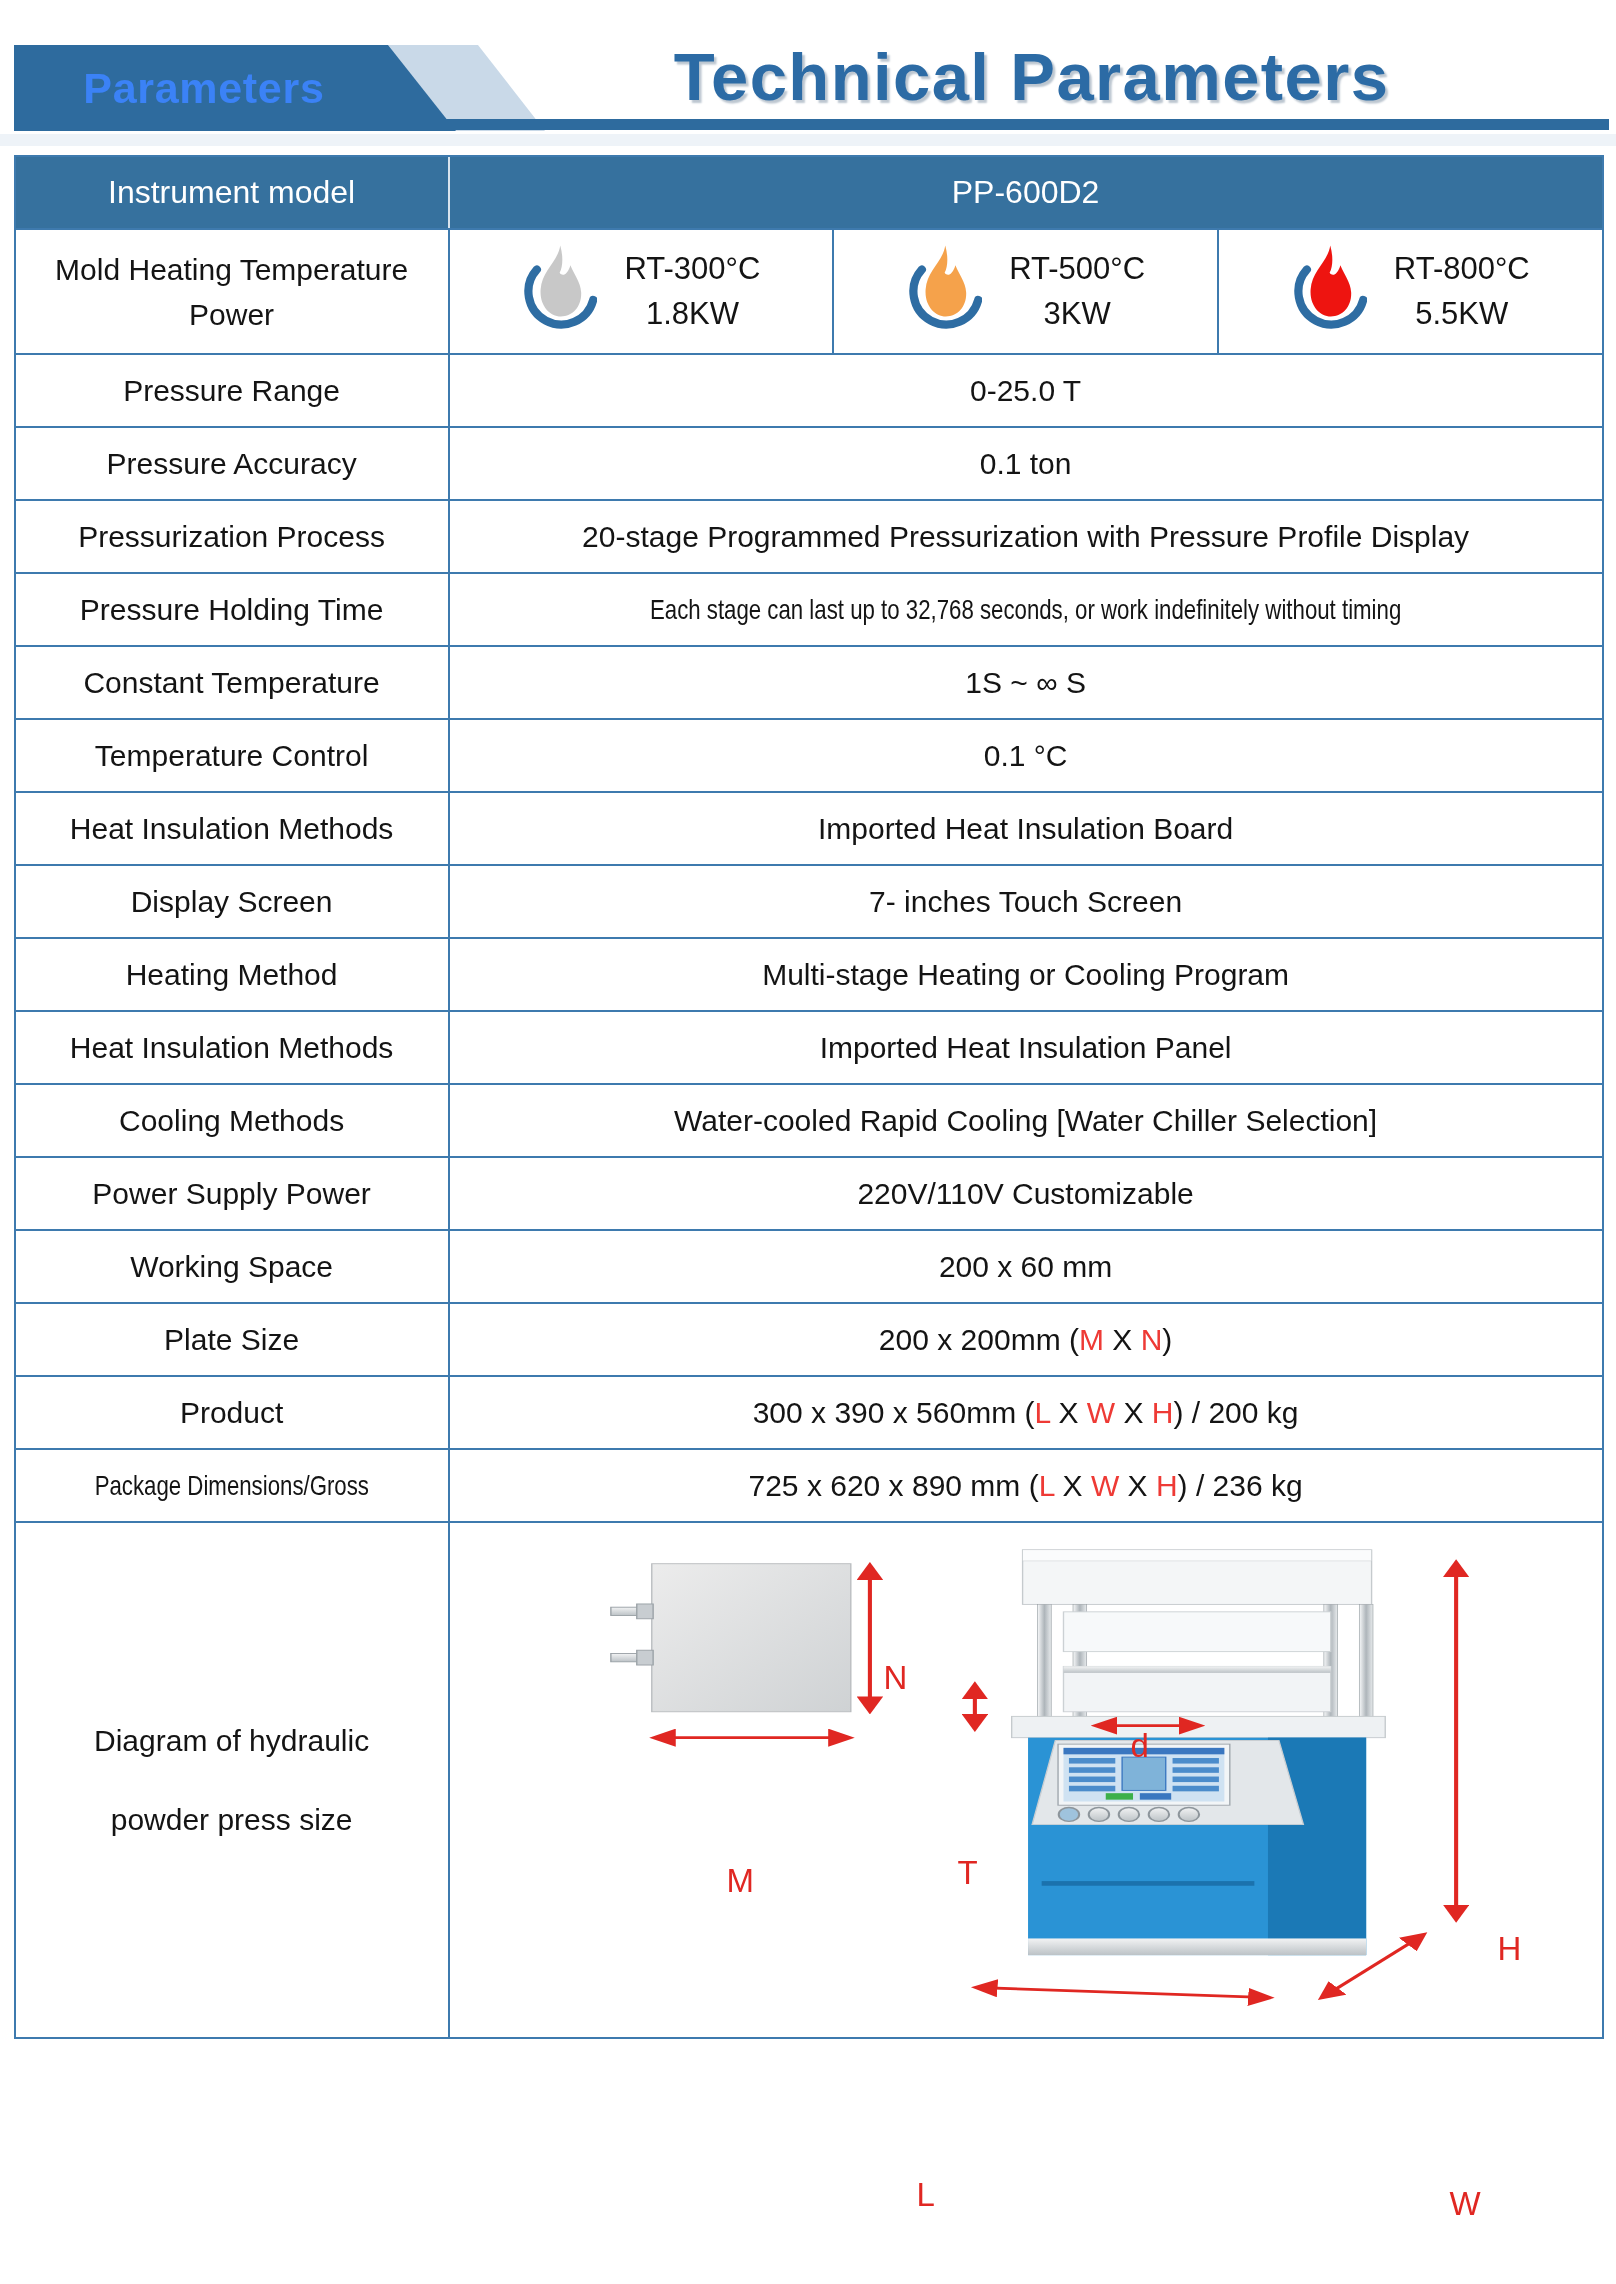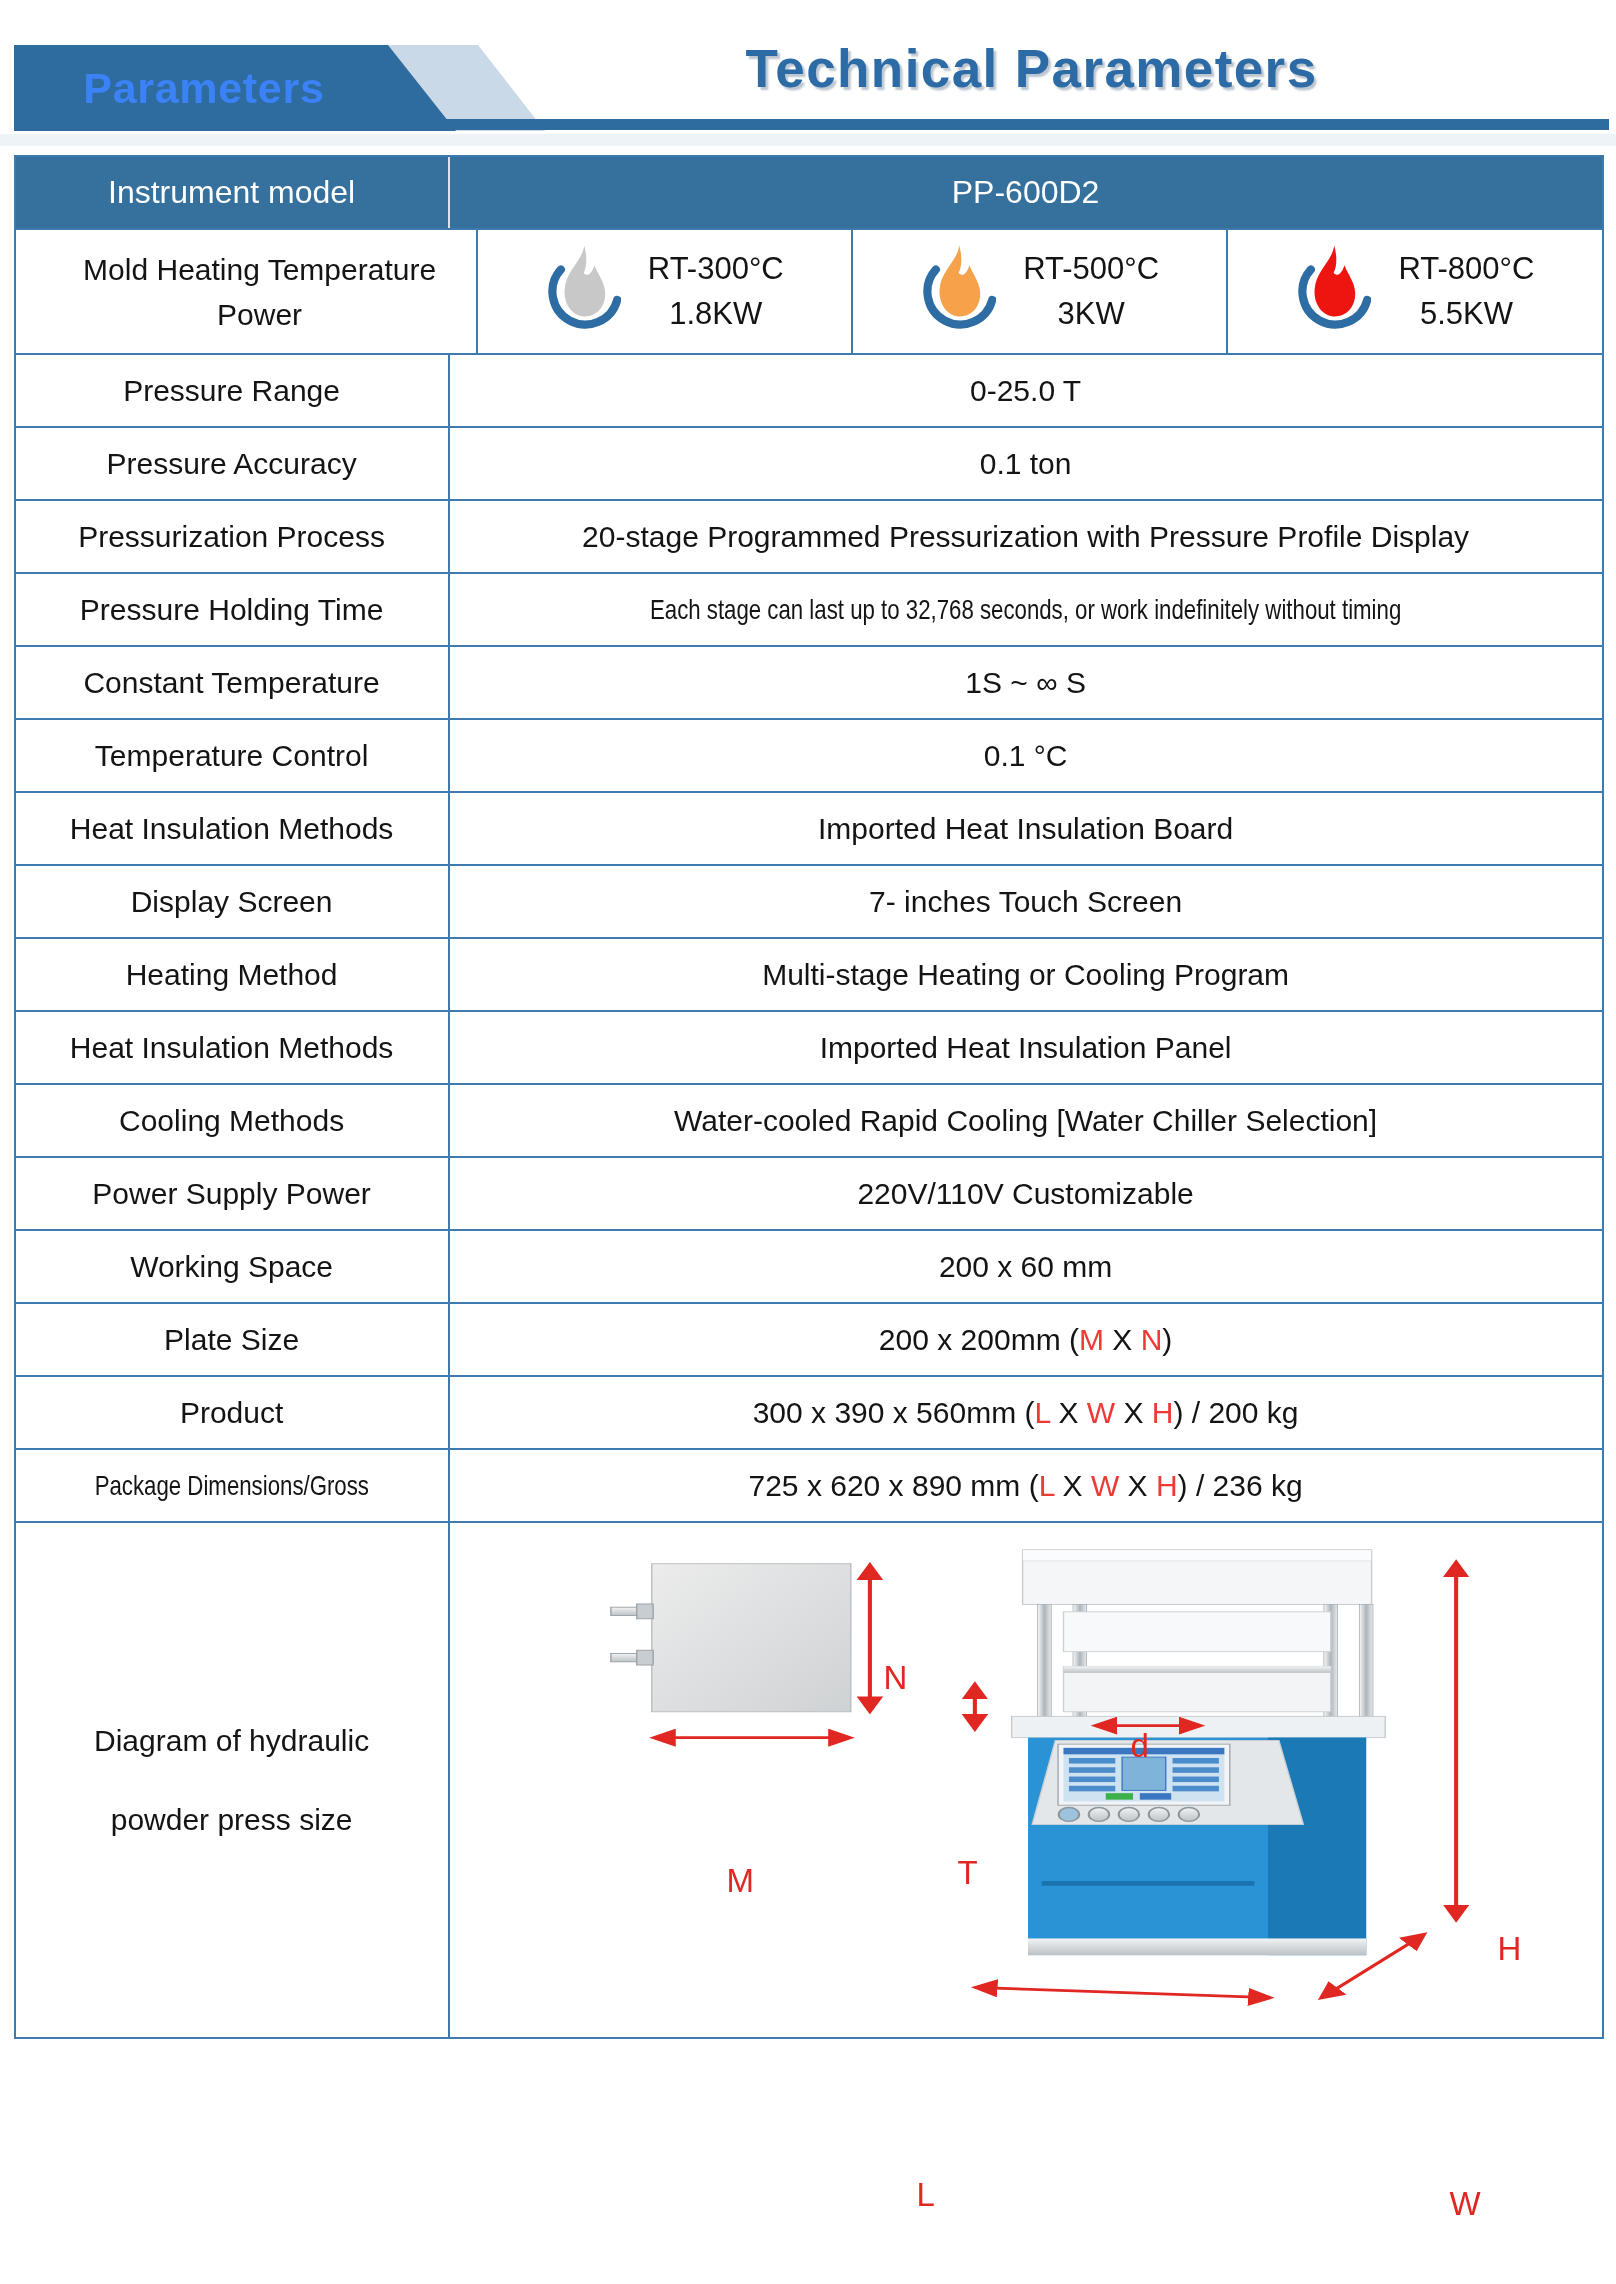--- a/index.html
+++ b/index.html
@@ -10,35 +10,35 @@
   .tab-shape{position:absolute;left:13.6px;top:45px;width:448px;height:86px;background:#2e6b9e;
              clip-path:polygon(0 0,375px 0,448px 86px,0 86px);}
   .tab-accent{position:absolute;left:388px;top:45px;width:163px;height:86px;background:#c9d9e8;
               clip-path:polygon(0 0,90px 0,157px 86px,68px 86px);}
   .tab-label{position:absolute;left:20.4px;top:45px;width:367px;height:86px;display:flex;
              align-items:center;justify-content:center;color:#3b82f6;font-size:43px;font-weight:bold;
              letter-spacing:0.7px;}
   .banner-bar{position:absolute;left:13.6px;top:119px;width:1595px;height:11px;background:#2e6b9e;}
   .banner-stripe{position:absolute;left:0;top:134px;width:1617px;height:12.2px;background:#eef3f8;}
   .page-title{position:absolute;left:468px;top:38px;width:1127px;text-align:center;
-              font-size:53px;font-weight:bold;color:#2c6ba5;letter-spacing:1.4px;
+              font-size:67px;font-weight:bold;color:#2c6ba5;letter-spacing:1.4px;
               text-shadow:2.7px 3.4px 2px #bcc6d0;}
 
   
   .spec-table{position:absolute;left:13.6px;top:155px;width:1590px;height:1884px;
               border:2.7px solid #3e7aae;box-sizing:border-box;display:flex;flex-direction:column;background:#fff;justify-content:flex-end;}
   .trow{display:flex;flex:0 0 auto;border-top:2.7px solid #3e7aae;box-sizing:border-box;min-height:0;}
   .trow.first{border-top:none;}
   .cell{box-sizing:border-box;display:flex;align-items:center;justify-content:center;text-align:center;}
   .cell.label{flex:0 0 434px;border-right:2.7px solid #3e7aae;font-size:30px;font-weight:300;}
   .cell.value{flex:1;font-size:30px;font-weight:300;}
   .header-row{height:71px;background:#36719e;}
   .header-row .cell{color:#fff;font-size:32px;}
   .header-row .cell.label{border-right:2px solid #d9e4ee;}
-  .model-row{height:125px;padding-left:28px;}
+  .model-row{height:125px;}
   .model-row .cell.label{flex-direction:column;line-height:1.5;}
   .model-cells{flex:1;display:flex;}
   .mcell{flex:1;display:flex;align-items:center;justify-content:center;gap:27px;box-sizing:border-box;}
   .mcell + .mcell{border-left:2.7px solid #3e7aae;}
   .mtext{display:flex;flex-direction:column;align-items:center;gap:9.5px;font-size:31px;font-weight:300;}
   .std{height:73px;}
   .red{color:#ee3a35;}
   .cond{display:inline-block;transform:scaleX(0.78);transform-origin:center;white-space:nowrap;font-size:28.5px;}
 
   

